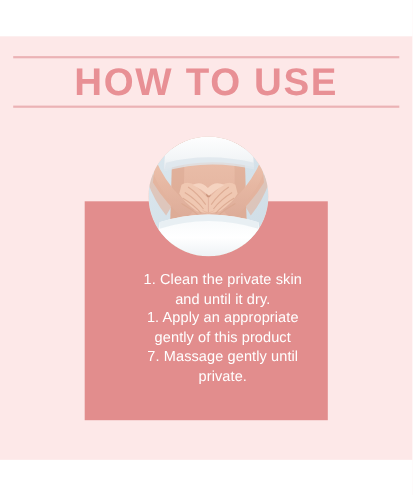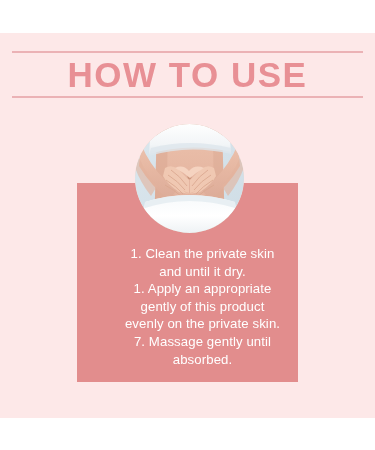--- a/index.html
+++ b/index.html
@@ -188,18 +188,17 @@
         <path d="M10 78 Q54 64 100 78 L100 84 Q54 70 10 84 Z" fill="#e6edf2" opacity=".9"></path>
       </g>
     </svg>
   </div>
 
   <div class="instruction-list">
     <span class="step">1. Clean the private skin</span>
     <span class="step">and until it dry.</span>
     <span class="step">1. Apply an appropriate</span>
     <span class="step">gently of this product</span>
-    <span class="step">evenly on the private skin.</span>
     <span class="step">7. Massage gently until</span>
-    <span class="step">absorbed.</span>
+    <span class="step">private.</span>
   </div>
 
 </div>
 
 </body></html>

